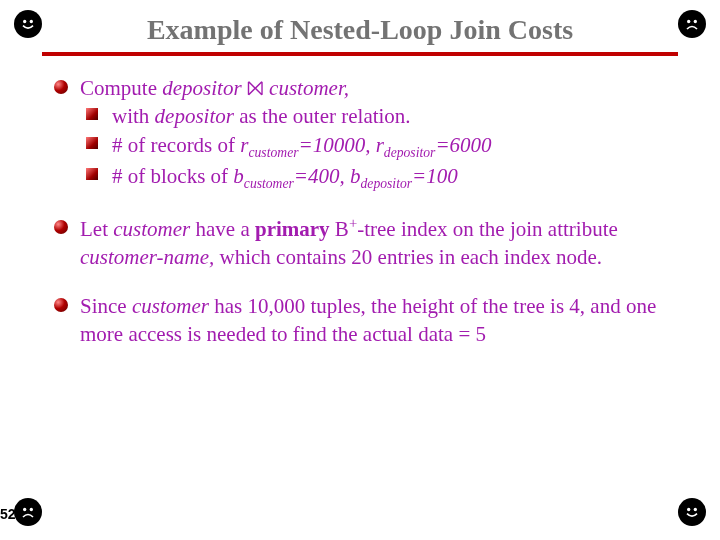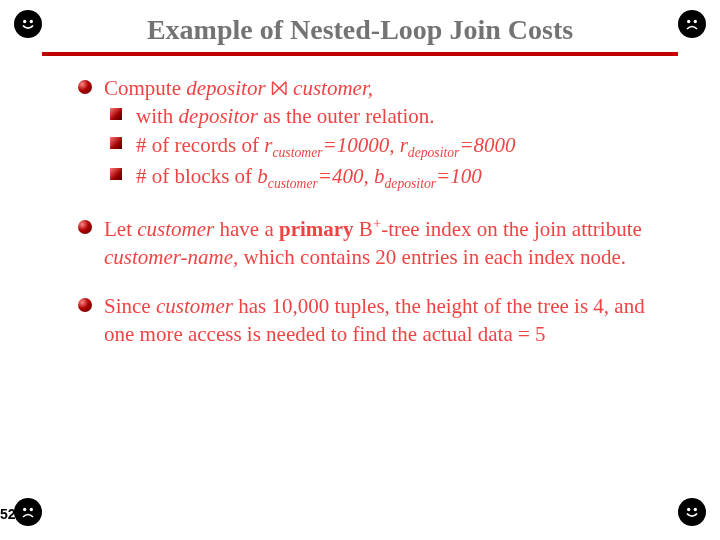--- a/index.html
+++ b/index.html
@@ -37,22 +37,21 @@
   }
   .rule {
     border: none;
     border-top: 4px solid #c00000;
     margin: 0 42px 18px 42px;
   }
   .content {
     padding: 0 48px 0 54px;
     font-size: 21px;
     line-height: 1.35;
-    color: #ef4444;
-    margin-left: 24px;
+    color: #a21caf;
   }
   .bullet-l1 {
     position: relative;
     padding-left: 26px;
     margin-bottom: 20px;
   }
   .bullet-l1::before {
     content: "";
     position: absolute;
     left: 0;
@@ -134,21 +133,21 @@
 <div class="content">
 
   <div class="bullet-l1">
     <span>Compute </span><span class="italic">depositor</span><span> ⨝ </span><span class="italic">customer,</span>
 
     <div class="bullet-l2">
       <span>with </span><span class="italic">depositor</span><span> as the outer relation.</span>
     </div>
 
     <div class="bullet-l2">
-      <span># of records of </span><span class="italic">r</span><span class="sub">customer</span><span class="italic">=10000, </span><span class="italic">r</span><span class="sub">depositor</span><span class="italic">=8000</span>
+      <span># of records of </span><span class="italic">r</span><span class="sub">customer</span><span class="italic">=10000, </span><span class="italic">r</span><span class="sub">depositor</span><span class="italic">=6000</span>
     </div>
 
     <div class="bullet-l2">
       <span># of blocks of  </span><span class="italic">b</span><span class="sub">customer</span><span class="italic">=400, </span><span class="italic">b</span><span class="sub">depositor</span><span class="italic">=100</span>
     </div>
   </div>
 
   <div class="bullet-l1">
     <span>Let </span><span class="italic">customer</span><span> have a </span><span class="bold underline">primary</span><span> B</span><span class="sup">+</span><span>-tree index on the join attribute </span><span class="italic">customer-name,</span><span> which contains 20 entries in each index node.</span>
   </div>

